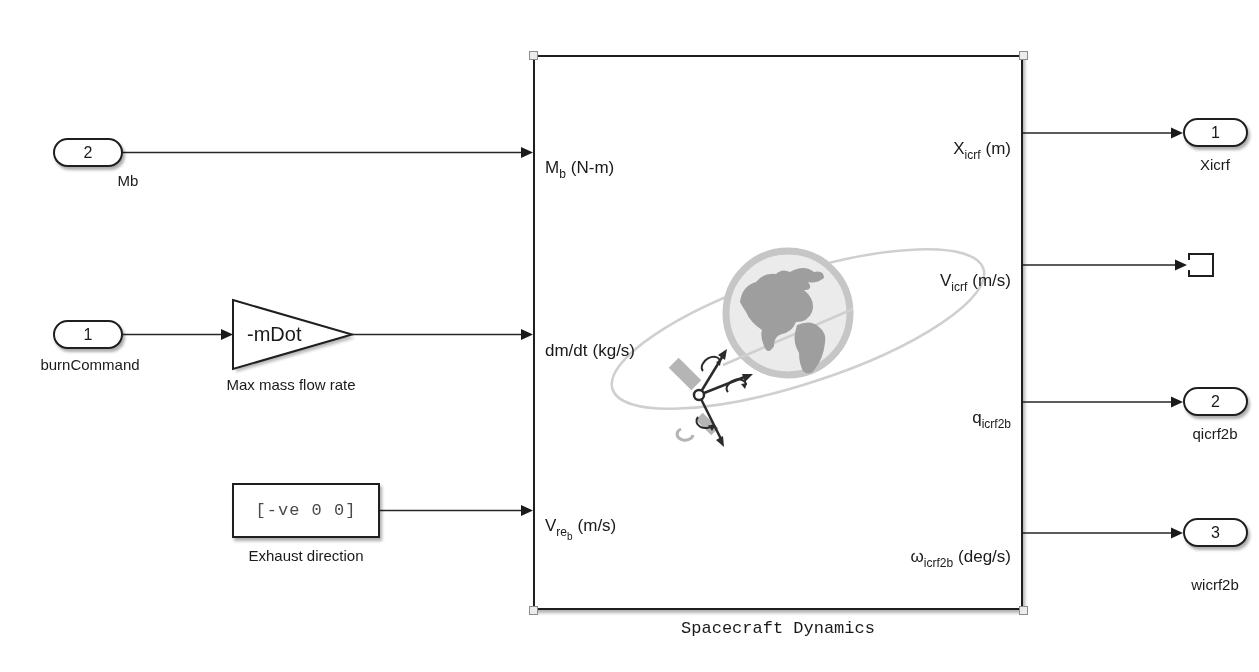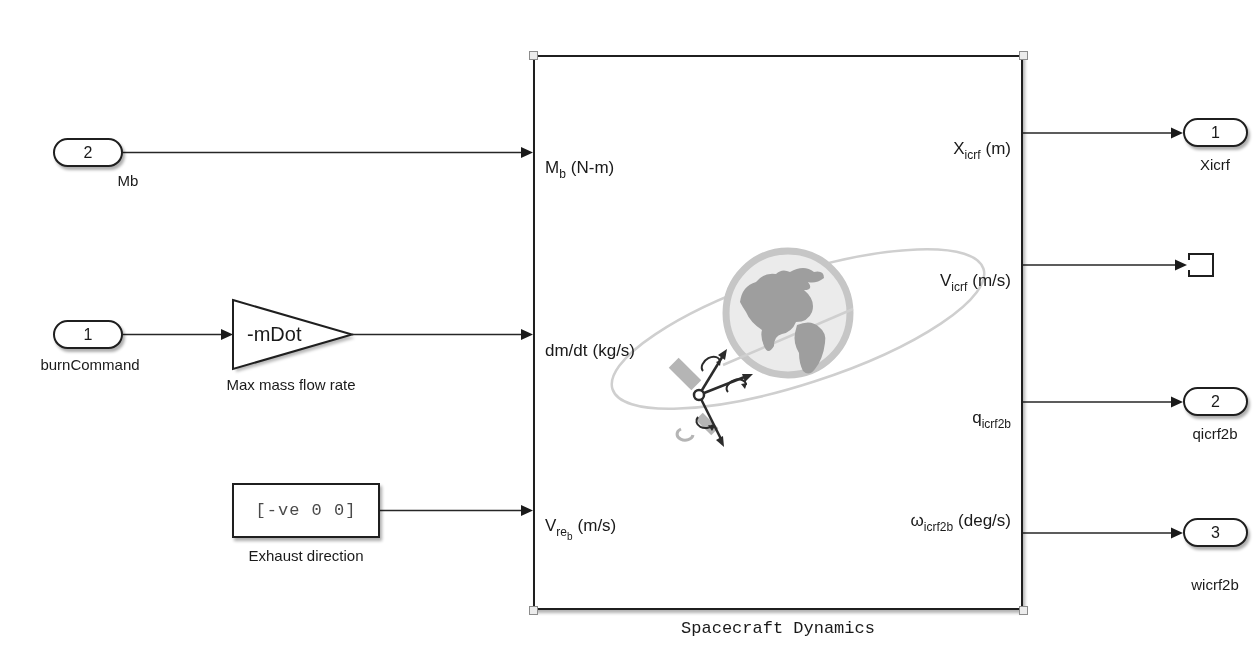--- a/index.html
+++ b/index.html
@@ -171,21 +171,21 @@
 
     <div class="portlabel out" style="top:66px;">
       <span>X</span><span class="sub">icrf</span><span class="unit">(m)</span>
     </div>
     <div class="portlabel out" style="top:198px;">
       <span>V</span><span class="sub">icrf</span><span class="unit">(m/s)</span>
     </div>
     <div class="portlabel out" style="top:335px;">
       <span>q</span><span class="sub">icrf2b</span>
     </div>
-    <div class="portlabel out" style="top:438px;">
+    <div class="portlabel out" style="top:474px;">
       <span>ω</span><span class="sub">icrf2b</span><span class="unit">(deg/s)</span>
     </div>
   </div>
 
   <div class="handle" style="left:529px; top:51px;"></div>
   <div class="handle" style="left:1019px; top:51px;"></div>
   <div class="handle" style="left:529px; top:606px;"></div>
   <div class="handle" style="left:1019px; top:606px;"></div>
 
   <div class="title">Spacecraft Dynamics</div>

